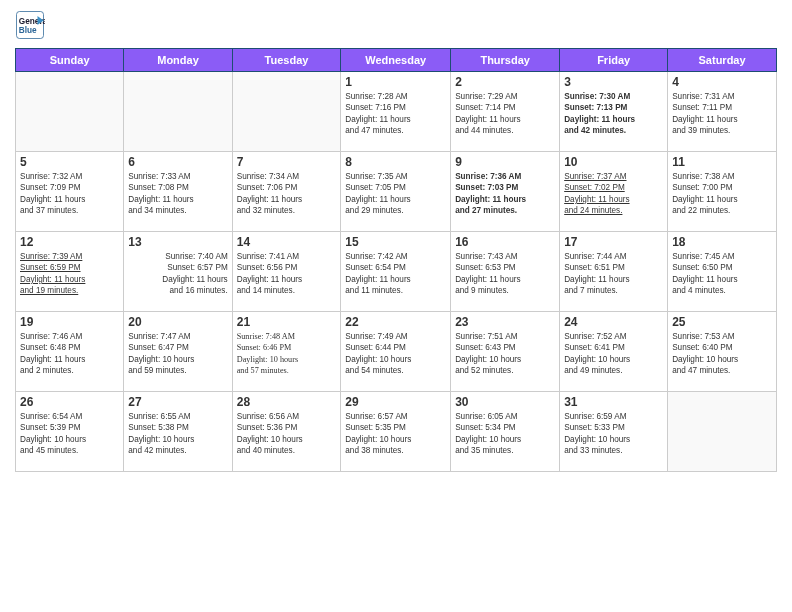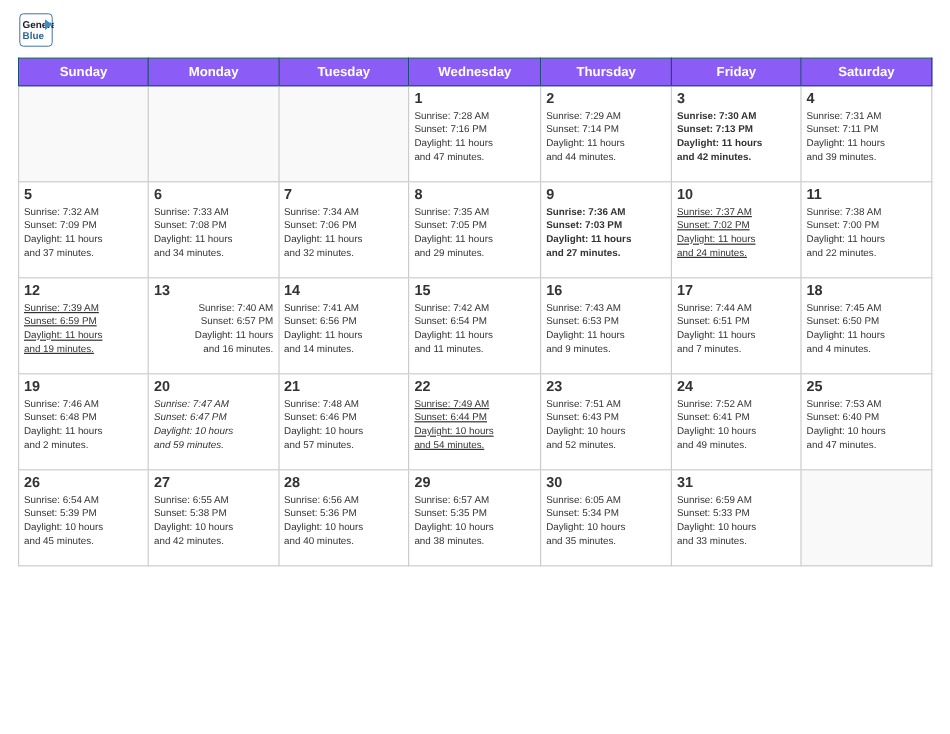--- a/index.html
+++ b/index.html
@@ -258,35 +258,35 @@
         <tr>
           <td>
             <span class="day-num">19</span>
             <div class="day-info" style="white-space: pre-line;">Sunrise: 7:46 AM
 Sunset: 6:48 PM
 Daylight: 11 hours
 and 2 minutes.</div>
           </td>
           <td>
             <span class="day-num">20</span>
-            <div class="day-info" style="white-space: pre-line; font-style: italic;">Sunrise: 7:47 AM
+            <div class="day-info" style="white-space: pre-line;">Sunrise: 7:47 AM
 Sunset: 6:47 PM
 Daylight: 10 hours
 and 59 minutes.</div>
           </td>
           <td>
             <span class="day-num">21</span>
-            <div class="day-info" style="white-space: pre-line;">Sunrise: 7:48 AM
+            <div class="day-info" style="white-space: pre-line; font-family: Liberation Serif, serif;">Sunrise: 7:48 AM
 Sunset: 6:46 PM
 Daylight: 10 hours
 and 57 minutes.</div>
           </td>
           <td>
             <span class="day-num">22</span>
-            <div class="day-info" style="white-space: pre-line; text-decoration: underline;">Sunrise: 7:49 AM
+            <div class="day-info" style="white-space: pre-line;">Sunrise: 7:49 AM
 Sunset: 6:44 PM
 Daylight: 10 hours
 and 54 minutes.</div>
           </td>
           <td>
             <span class="day-num">23</span>
             <div class="day-info" style="white-space: pre-line;">Sunrise: 7:51 AM
 Sunset: 6:43 PM
 Daylight: 10 hours
 and 52 minutes.</div>

